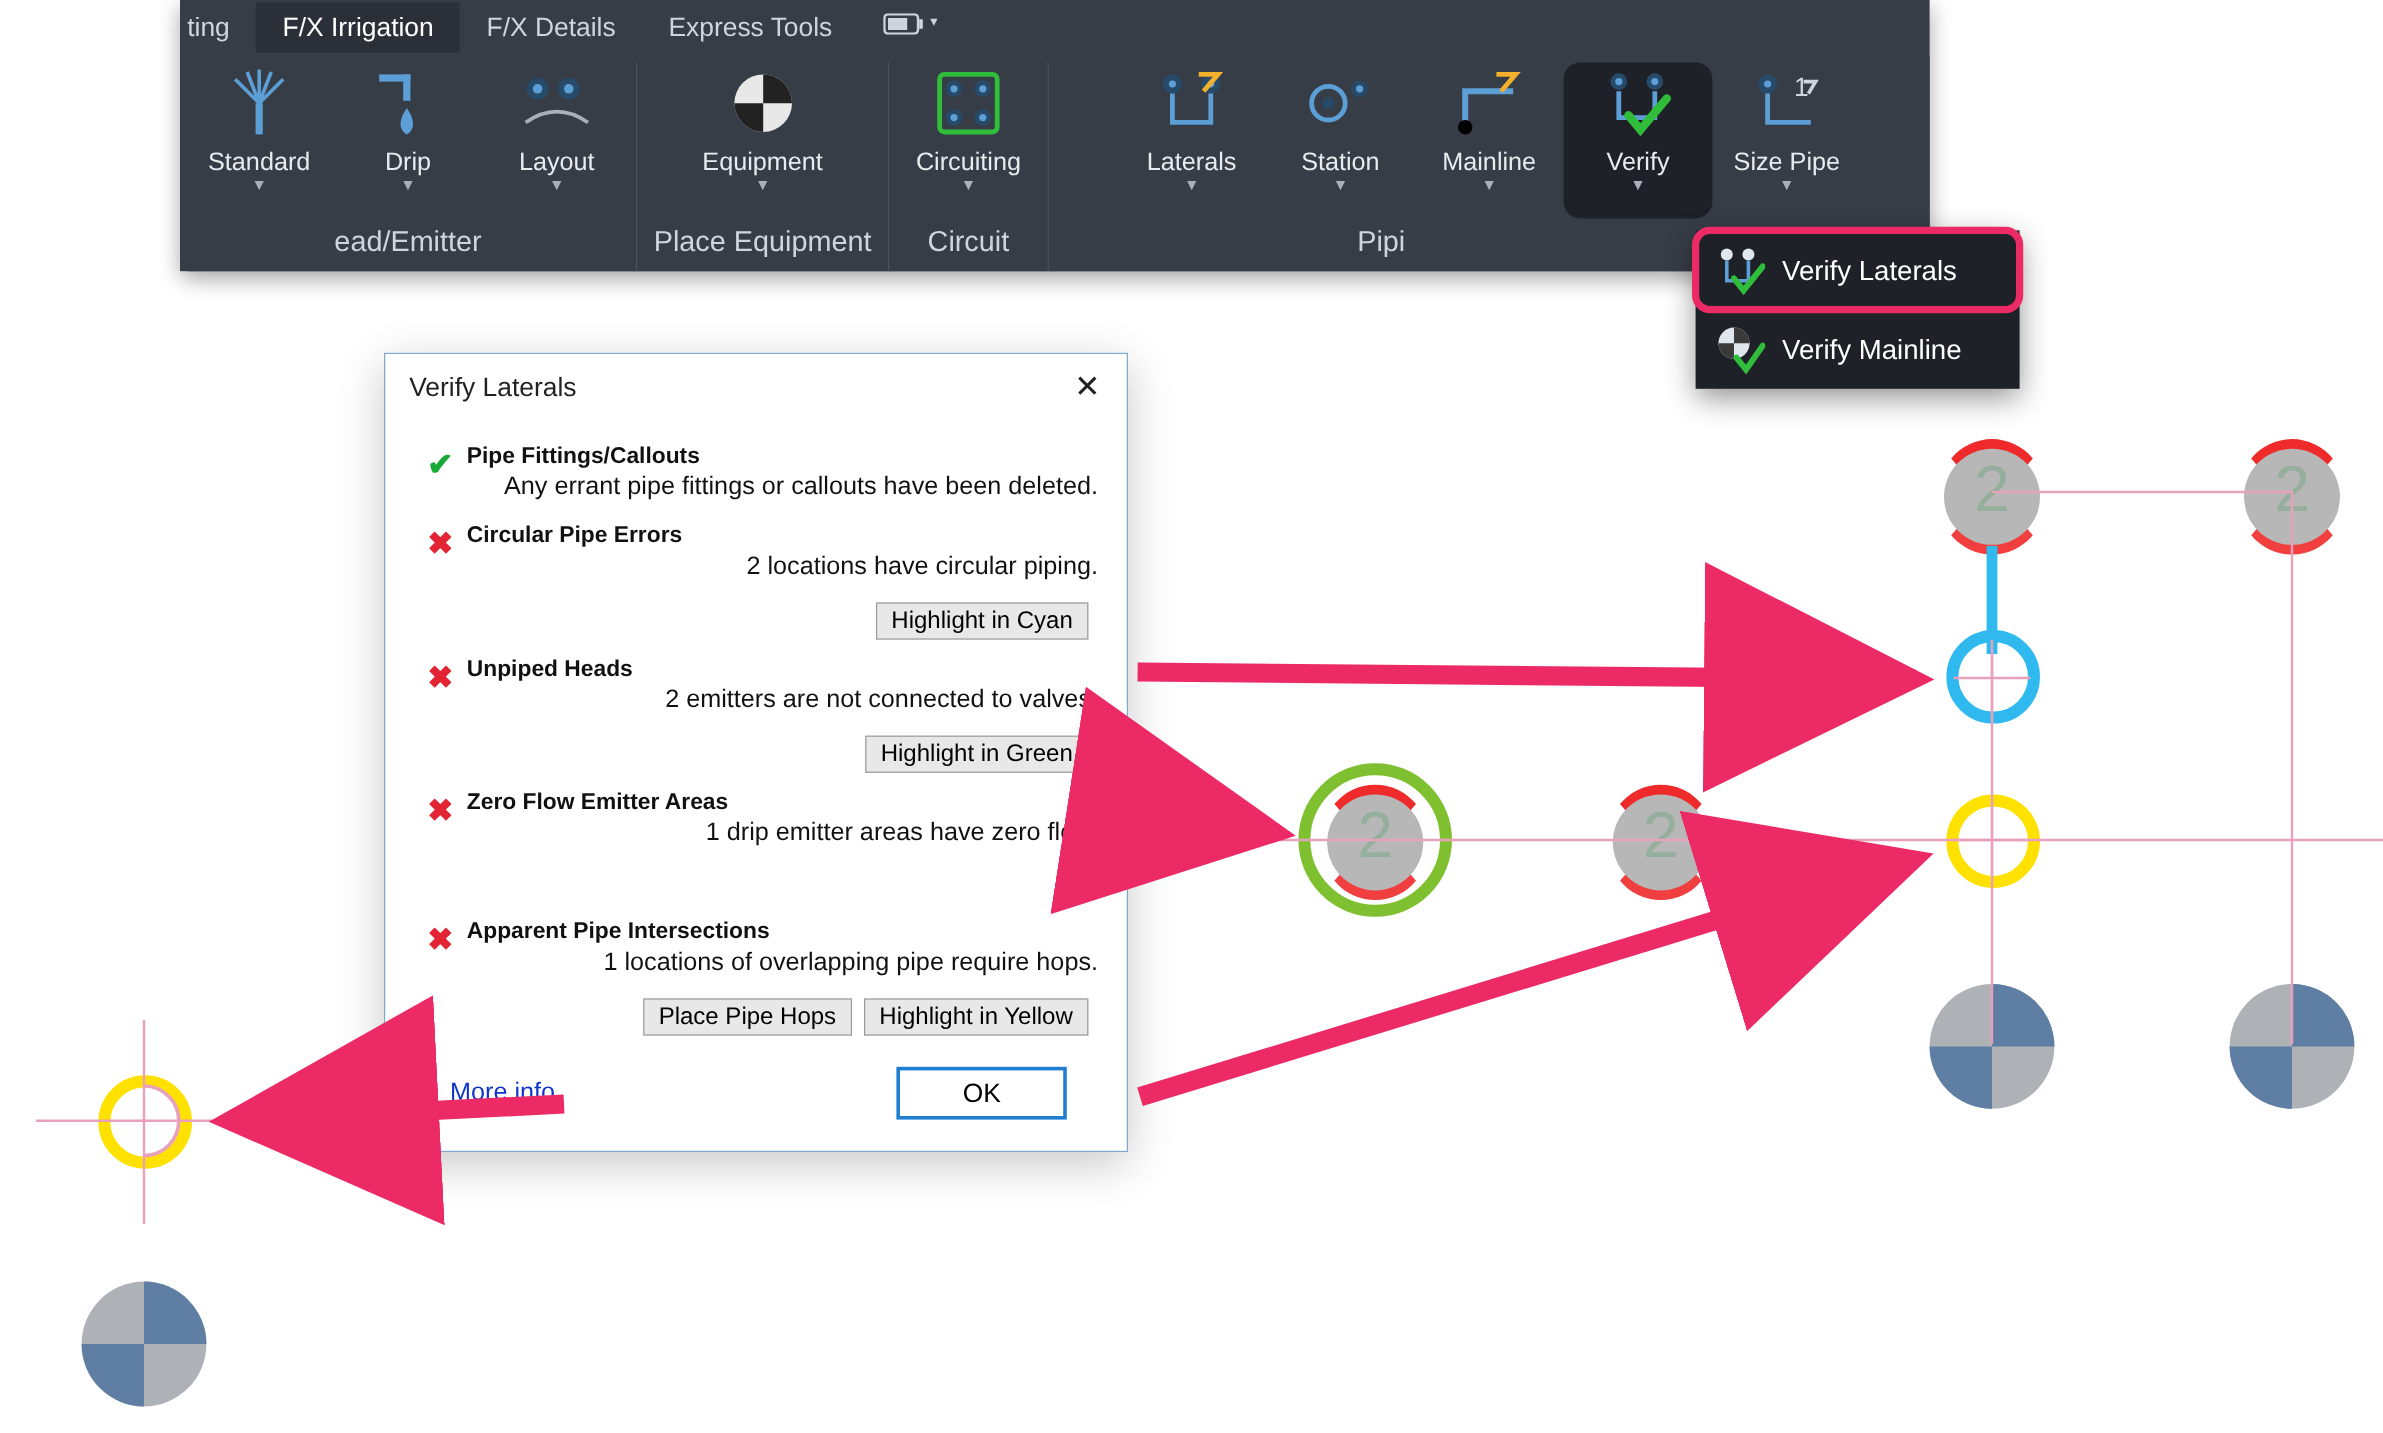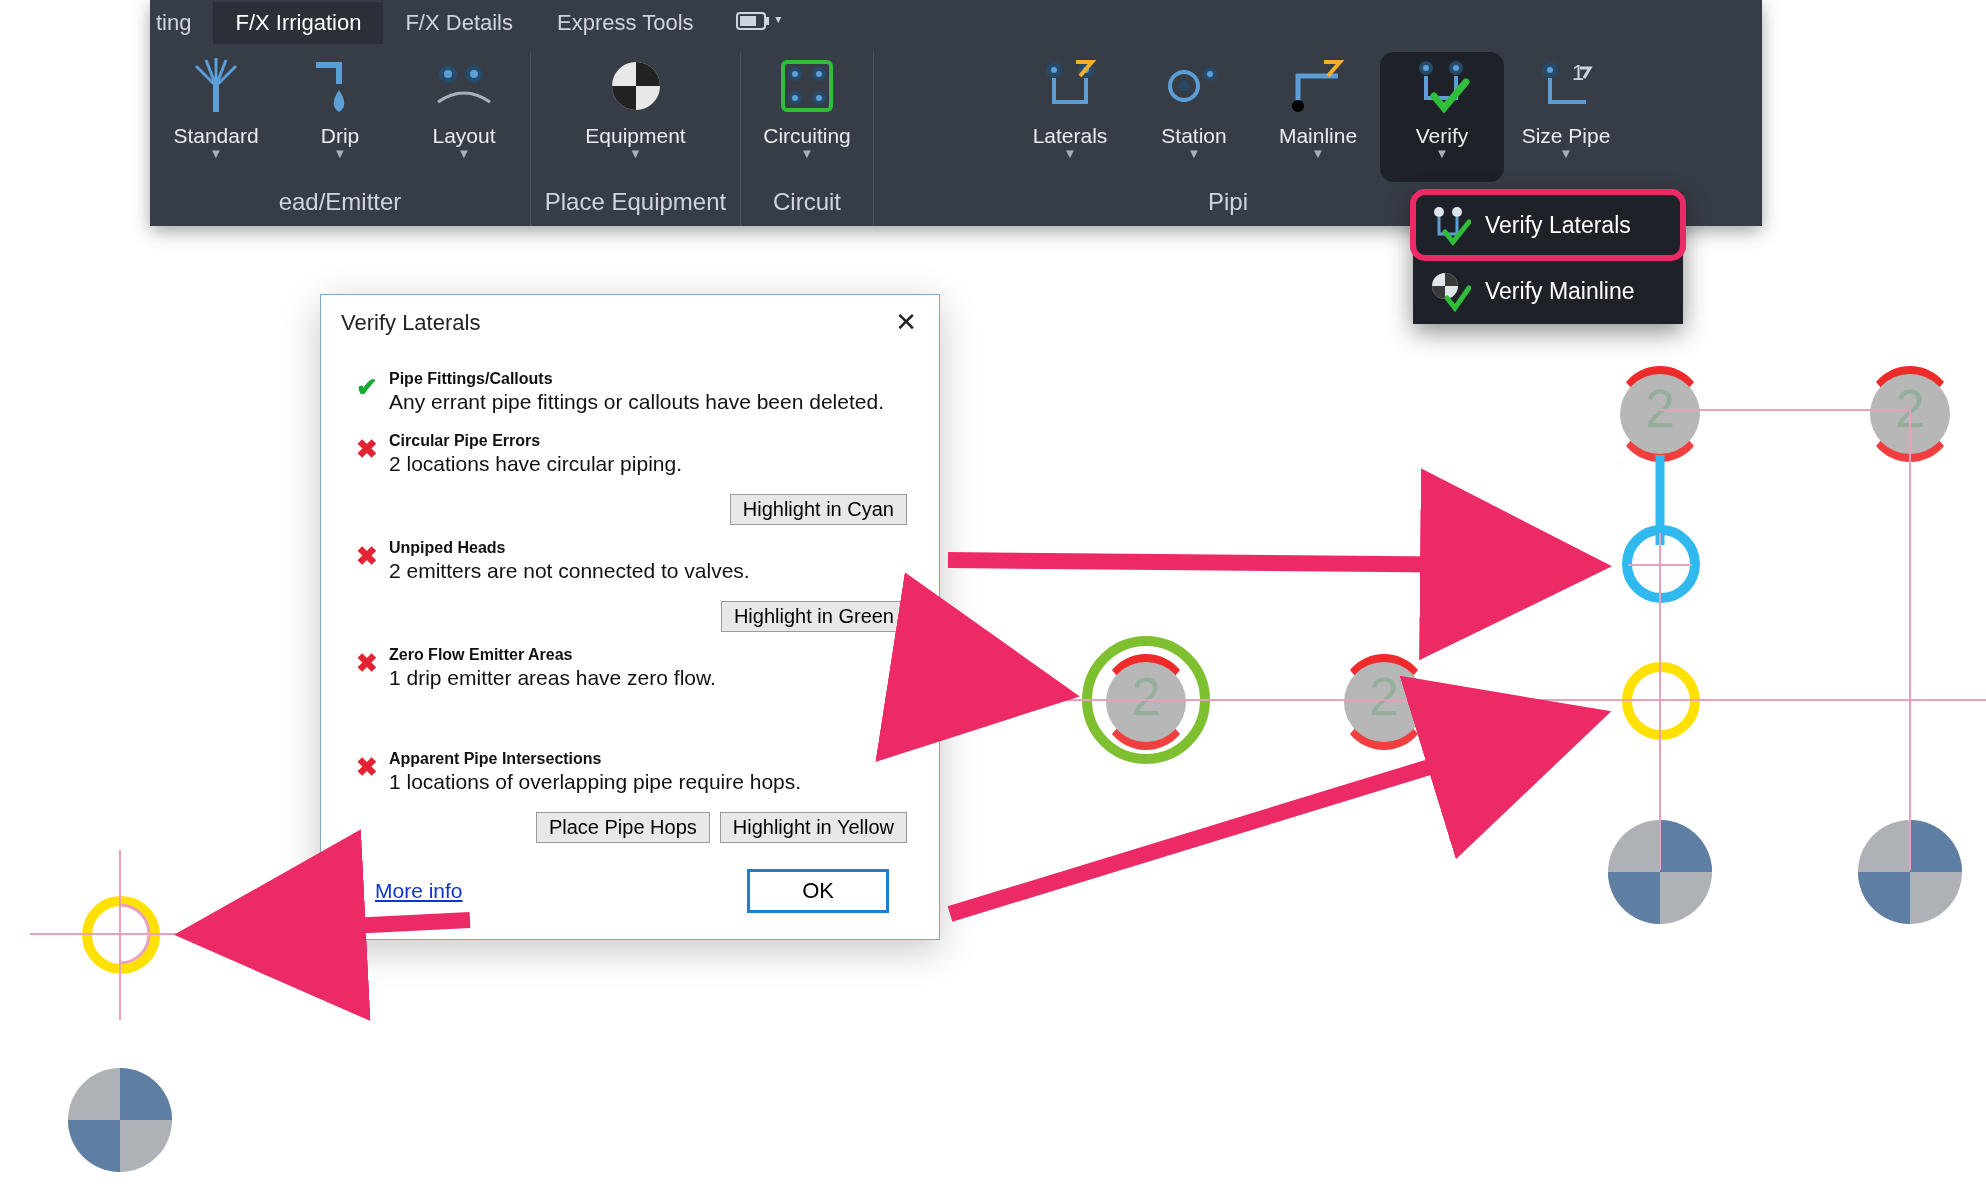--- a/index.html
+++ b/index.html
@@ -12,21 +12,21 @@
     background: #fff;
     position: relative;
     overflow: hidden;
   }
 
   
   .ribbon-wrap {
     position: absolute;
     left: 150px;
     top: 0;
-    width: 1612px;
+    width: 1458px;
     background: #373d46;
     color: #fff;
     border-radius: 0 0 8px 8px;
     box-shadow: 0 6px 18px rgba(0,0,0,.35);
   }
   .ribbon-tabs {
     display: flex;
     align-items: center;
     font-size: 22px;
     height: 46px;
@@ -170,27 +170,28 @@
     padding-top: 2px;
     text-align: center;
     font-size: 26px;
   }
   .status-ok { color: #18a936; font-weight: bold; }
   .status-err { color: #e22434; font-weight: bold; }
   .sect .content-col { flex: 1; }
   .sect-heading {
     font-family: Arial, sans-serif;
     font-weight: bold;
-    font-size: 16px;
+    font-size: 19px;
     margin-bottom: 2px;
   }
   .sect-text {
     font-family: Arial, sans-serif;
     font-size: 21px;
     color: #111;
+    text-align: right;
   }
   .btn-row {
     display: flex;
     justify-content: flex-end;
     gap: 10px;
     margin-top: 18px;
     padding-right: 8px;
   }
   .win-btn {
     font-family: Arial, sans-serif;

